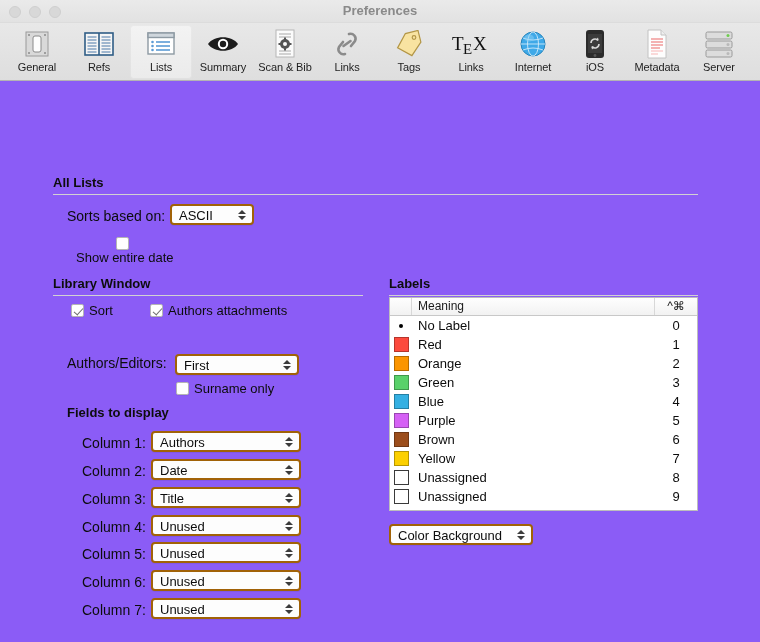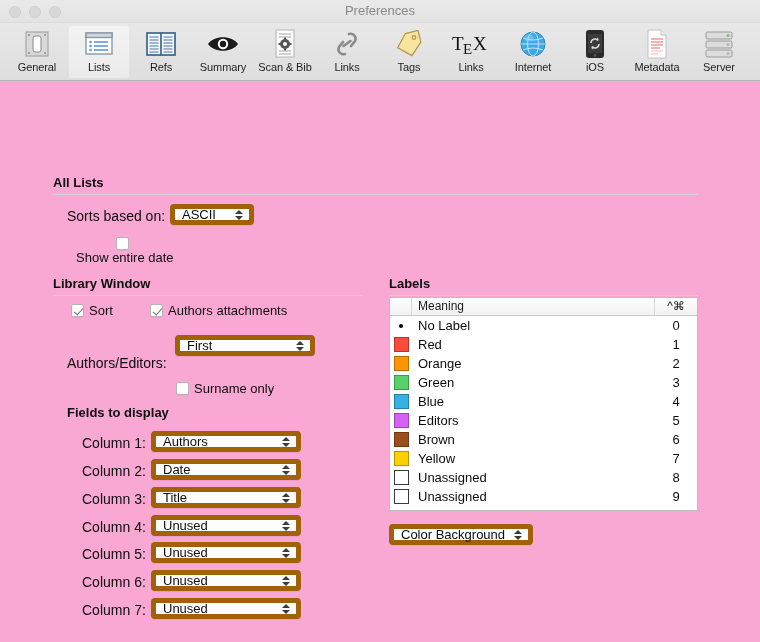--- a/index.html
+++ b/index.html
@@ -48,21 +48,21 @@
   .win-title {
     position: absolute;
     top: 0;
     left: 0;
     right: 0;
     height: 22px;
     line-height: 22px;
     text-align: center;
     font-size: 13px;
     color: #8a8a8a;
-    font-weight: 400;
+    font-weight: 700;
   }
 
   
   .toolbar {
     position: relative;
     height: 58px;
     background: linear-gradient(to bottom, #e8e8e8 0%, #dedede 100%);
     border-bottom: 1px solid #b4b4b4;
     display: flex;
     align-items: flex-start;
@@ -97,21 +97,21 @@
     color: #1e1e1e;
     margin-top: 1px;
     white-space: nowrap;
     letter-spacing: -0.1px;
   }
 
   
   .content {
     position: relative;
     height: 561px;
-    background: #f9a8d4;
+    background: #8b5cf6;
     padding-left: 8px;
   }
 
   .section-title {
     position: absolute;
     font-size: 13px;
     font-weight: bold;
     color: #0d0d0d;
   }
   .sep {
@@ -124,27 +124,27 @@
     position: absolute;
     font-size: 14px;
     color: #0c0c0c;
     white-space: nowrap;
   }
 
   
   .popup {
     position: absolute;
     background: #fdfdfd;
-    border: 5px solid #a16207;
+    border: 2px solid #a16207;
     border-radius: 4px;
     box-shadow: 0 1px 0 rgba(0,0,0,0.06);
     height: 21px;
     box-sizing: border-box;
     display: flex;
-    align-items: center;
+    align-items: flex-end;
     cursor: default;
   }
   .popup .ptext {
     font-size: 13px;
     color: #0c0c0c;
     padding-left: 7px;
     white-space: nowrap;
     overflow: hidden;
   }
   .popup .parrows {
@@ -344,40 +344,20 @@
         <svg width="28" height="30" viewBox="0 0 28 30">
           <rect x="3" y="3" width="22" height="24" fill="#d9d9d9" stroke="#9a9a9a" stroke-width="1"></rect>
           <rect x="10" y="7" width="8" height="16" rx="2" fill="#fdfdfd" stroke="#8a8a8a" stroke-width="1"></rect>
           <circle cx="6" cy="6" r="1" fill="#8a8a8a"></circle>
             <circle cx="22" cy="6" r="1" fill="#8a8a8a"></circle>
           <circle cx="6" cy="24" r="1" fill="#8a8a8a"></circle>
             <circle cx="22" cy="24" r="1" fill="#8a8a8a"></circle>
         </svg>
       </div>
       <div class="tb-label">General</div>
-    </div>
-
-    <div class="tb-item selected">
-      <div class="tb-icon">
-        <svg width="28" height="26" viewBox="0 0 28 26">
-          <rect x="1" y="2" width="26" height="21" fill="#ffffff" stroke="#8e9aa3" stroke-width="1.4"></rect>
-          <rect x="1" y="2" width="26" height="4.5" fill="#cfd6dc" stroke="#8e9aa3" stroke-width="1.4"></rect>
-          <g fill="#5b9bd5">
-            <circle cx="5.5" cy="11" r="1.3"></circle>
-              <circle cx="5.5" cy="15" r="1.3"></circle>
-              <circle cx="5.5" cy="19" r="1.3"></circle>
-          </g>
-          <g stroke="#5b9bd5" stroke-width="1.6">
-            <line x1="9" y1="11" x2="23" y2="11"></line>
-              <line x1="9" y1="15" x2="23" y2="15"></line>
-              <line x1="9" y1="19" x2="23" y2="19"></line>
-          </g>
-        </svg>
-      </div>
-      <div class="tb-label">Lists</div>
     </div>
 
     <div class="tb-item">
       <div class="tb-icon">
         <svg width="30" height="26" viewBox="0 0 30 26">
           <rect x="1" y="2" width="28" height="22" fill="#f5f5f5" stroke="#2f5d86" stroke-width="1.6"></rect>
           <line x1="15" y1="2" x2="15" y2="24" stroke="#2f5d86" stroke-width="1.6"></line>
           <g stroke="#4a79a8" stroke-width="1">
             <line x1="3.5" y1="6" x2="12.5" y2="6"></line>
               <line x1="3.5" y1="9" x2="12.5" y2="9"></line>
@@ -390,20 +370,40 @@
             <line x1="17.5" y1="12" x2="26.5" y2="12"></line>
               <line x1="17.5" y1="15" x2="26.5" y2="15"></line>
             <line x1="17.5" y1="18" x2="26.5" y2="18"></line>
               <line x1="17.5" y1="21" x2="26.5" y2="21"></line>
           </g>
         </svg>
       </div>
       <div class="tb-label">Refs</div>
     </div>
 
+    <div class="tb-item selected">
+      <div class="tb-icon">
+        <svg width="28" height="26" viewBox="0 0 28 26">
+          <rect x="1" y="2" width="26" height="21" fill="#ffffff" stroke="#8e9aa3" stroke-width="1.4"></rect>
+          <rect x="1" y="2" width="26" height="4.5" fill="#cfd6dc" stroke="#8e9aa3" stroke-width="1.4"></rect>
+          <g fill="#5b9bd5">
+            <circle cx="5.5" cy="11" r="1.3"></circle>
+              <circle cx="5.5" cy="15" r="1.3"></circle>
+              <circle cx="5.5" cy="19" r="1.3"></circle>
+          </g>
+          <g stroke="#5b9bd5" stroke-width="1.6">
+            <line x1="9" y1="11" x2="23" y2="11"></line>
+              <line x1="9" y1="15" x2="23" y2="15"></line>
+              <line x1="9" y1="19" x2="23" y2="19"></line>
+          </g>
+        </svg>
+      </div>
+      <div class="tb-label">Lists</div>
+    </div>
+
     <div class="tb-item">
       <div class="tb-icon">
         <svg width="34" height="24" viewBox="0 0 34 24">
           <path d="M2 12 C8 3, 26 3, 32 12 C26 21, 8 21, 2 12 Z" fill="#1c1c1c"></path>
           <circle cx="17" cy="12" r="5.2" fill="#ffffff"></circle>
           <circle cx="17" cy="12" r="3.2" fill="#1c1c1c"></circle>
         </svg>
       </div>
       <div class="tb-label">Summary</div>
     </div>
@@ -563,21 +563,21 @@
       <span class="chkbox on"></span>
       <span class="ctext">Sort</span>
     </div>
 
     <div class="chk" style="left:150px; top:222px;">
       <span class="chkbox on"></span>
       <span class="ctext">Authors attachments</span>
     </div>
 
     <div class="lbl" style="left:67px; top:274px;">Authors/Editors:</div>
-    <div class="popup" style="left:175px; top:254px; width:140px;">
+    <div class="popup" style="left:175px; top:273px; width:124px;">
       <span class="ptext">First</span>
       <span class="parrows">
           <i class="up"></i>
           <i class="down"></i>
         </span>
     </div>
 
     <div class="chk" style="left:176px; top:300px;">
       <span class="chkbox"></span>
       <span class="ctext">Surname only</span>
@@ -690,21 +690,21 @@
             <div class="sw-cell">
               <div class="swatch" style="background: rgb(52, 176, 226);"></div>
             </div>
             <div class="mean-cell">Blue</div>
             <div class="key-cell">4</div>
           </div>
           <div class="trow">
             <div class="sw-cell">
               <div class="swatch" style="background: rgb(213, 97, 245);"></div>
             </div>
-            <div class="mean-cell">Editors</div>
+            <div class="mean-cell">Purple</div>
             <div class="key-cell">5</div>
           </div>
           <div class="trow">
             <div class="sw-cell">
               <div class="swatch" style="background: rgb(156, 78, 28);"></div>
             </div>
             <div class="mean-cell">Brown</div>
             <div class="key-cell">6</div>
           </div>
           <div class="trow">

